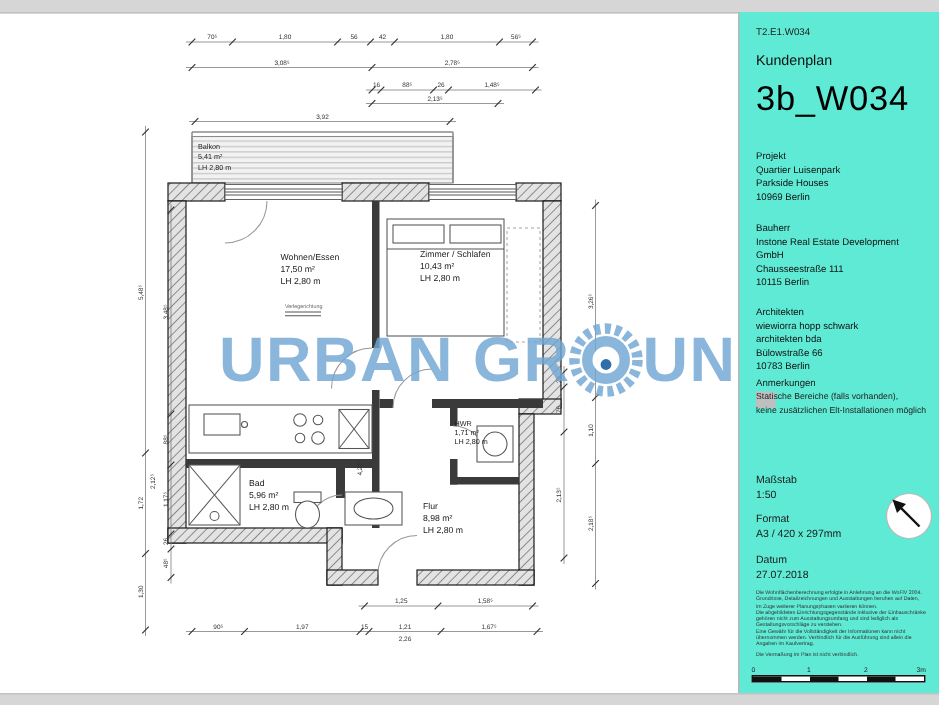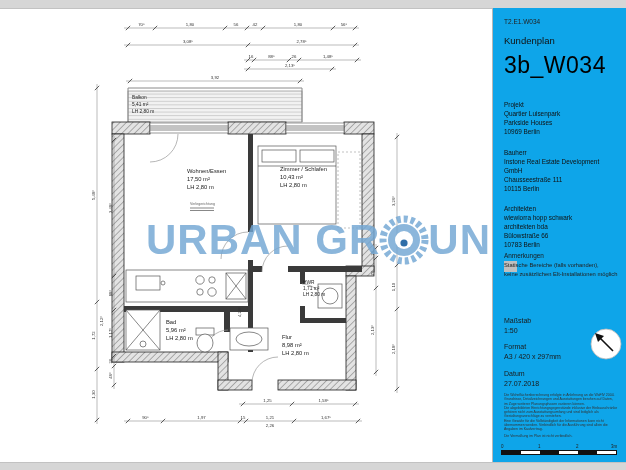--- a/index.html
+++ b/index.html
@@ -11,21 +11,21 @@
 
   #plan-svg{position:absolute;left:0;top:0}
 
   
   #watermark{position:absolute;left:146px;top:213px;height:54px;display:flex;align-items:center;
              font-weight:bold;font-size:42px;letter-spacing:1px;color:rgba(114,166,211,0.82);
              pointer-events:none;white-space:nowrap}
   #watermark svg{margin:0 -2px}
 
   
-  #titleblock{position:absolute;left:492px;top:8px;width:134px;height:454px;background:#0ea5e9;
+  #titleblock{position:absolute;left:492px;top:8px;width:134px;height:454px;background:#5eead4;
               border-left:1px solid #b8b8b8;overflow:hidden}
   #titleblock .abs{position:absolute;left:11px;white-space:nowrap}
   .code{top:10px;font-size:6.5px;color:#222}
   .doctype{top:27px;font-size:9.5px;color:#111}
   .bigtitle{top:44px;font-size:23px;font-weight:normal;letter-spacing:0.5px;color:#000}
   .sec{font-size:6.4px;line-height:9px;color:#111}
   .sec .lbl{margin-bottom:0px}
   #sec-projekt{top:92px}
   #sec-bauherr{top:140px}
   #sec-architekten{top:196px}

